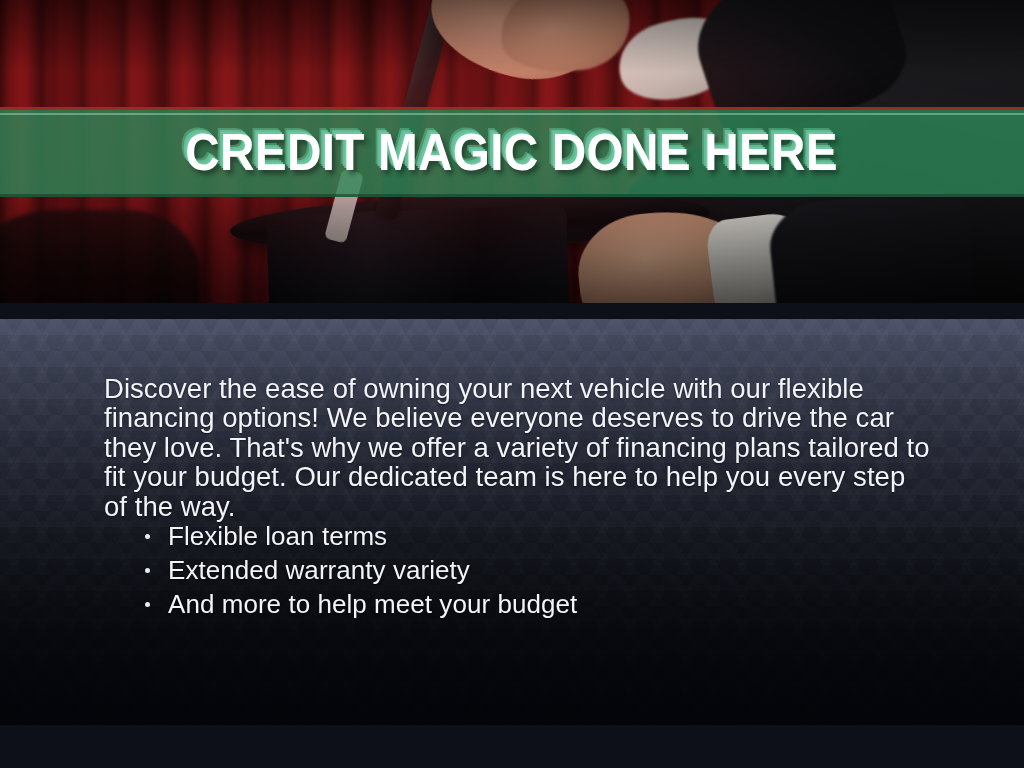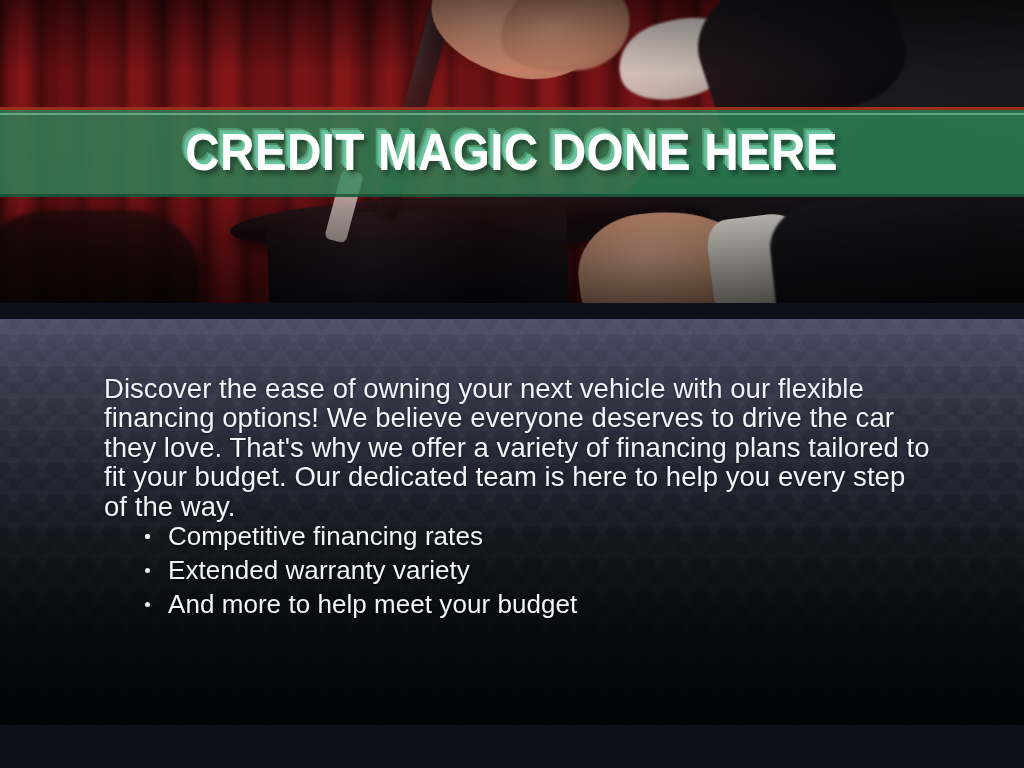--- a/index.html
+++ b/index.html
@@ -390,24 +390,21 @@
     <div class="hex-texture2"></div>
     <div class="hex-fade"></div>
 
     <div class="body-content">
 
       <p class="paragraph">Discover the ease of owning your next vehicle with our flexible financing options! We believe everyone deserves to drive the car they love. That's why we offer a variety of financing plans tailored to fit your budget. Our dedicated team is here to help you every step of the way.</p>
 
       <ul class="bullets">
         <li>
           <span class="dot"></span>
-        </li>
-        <li>
-          <span class="dot"></span>
-          <span>Competitive financing rates</span>
+          <span>Flexible loan terms</span>
         </li>
         <li>
           <span class="dot"></span>
           <span>Extended warranty variety</span>
         </li>
         <li>
           <span class="dot"></span>
           <span>And more to help meet your budget</span>
         </li>
       </ul>

